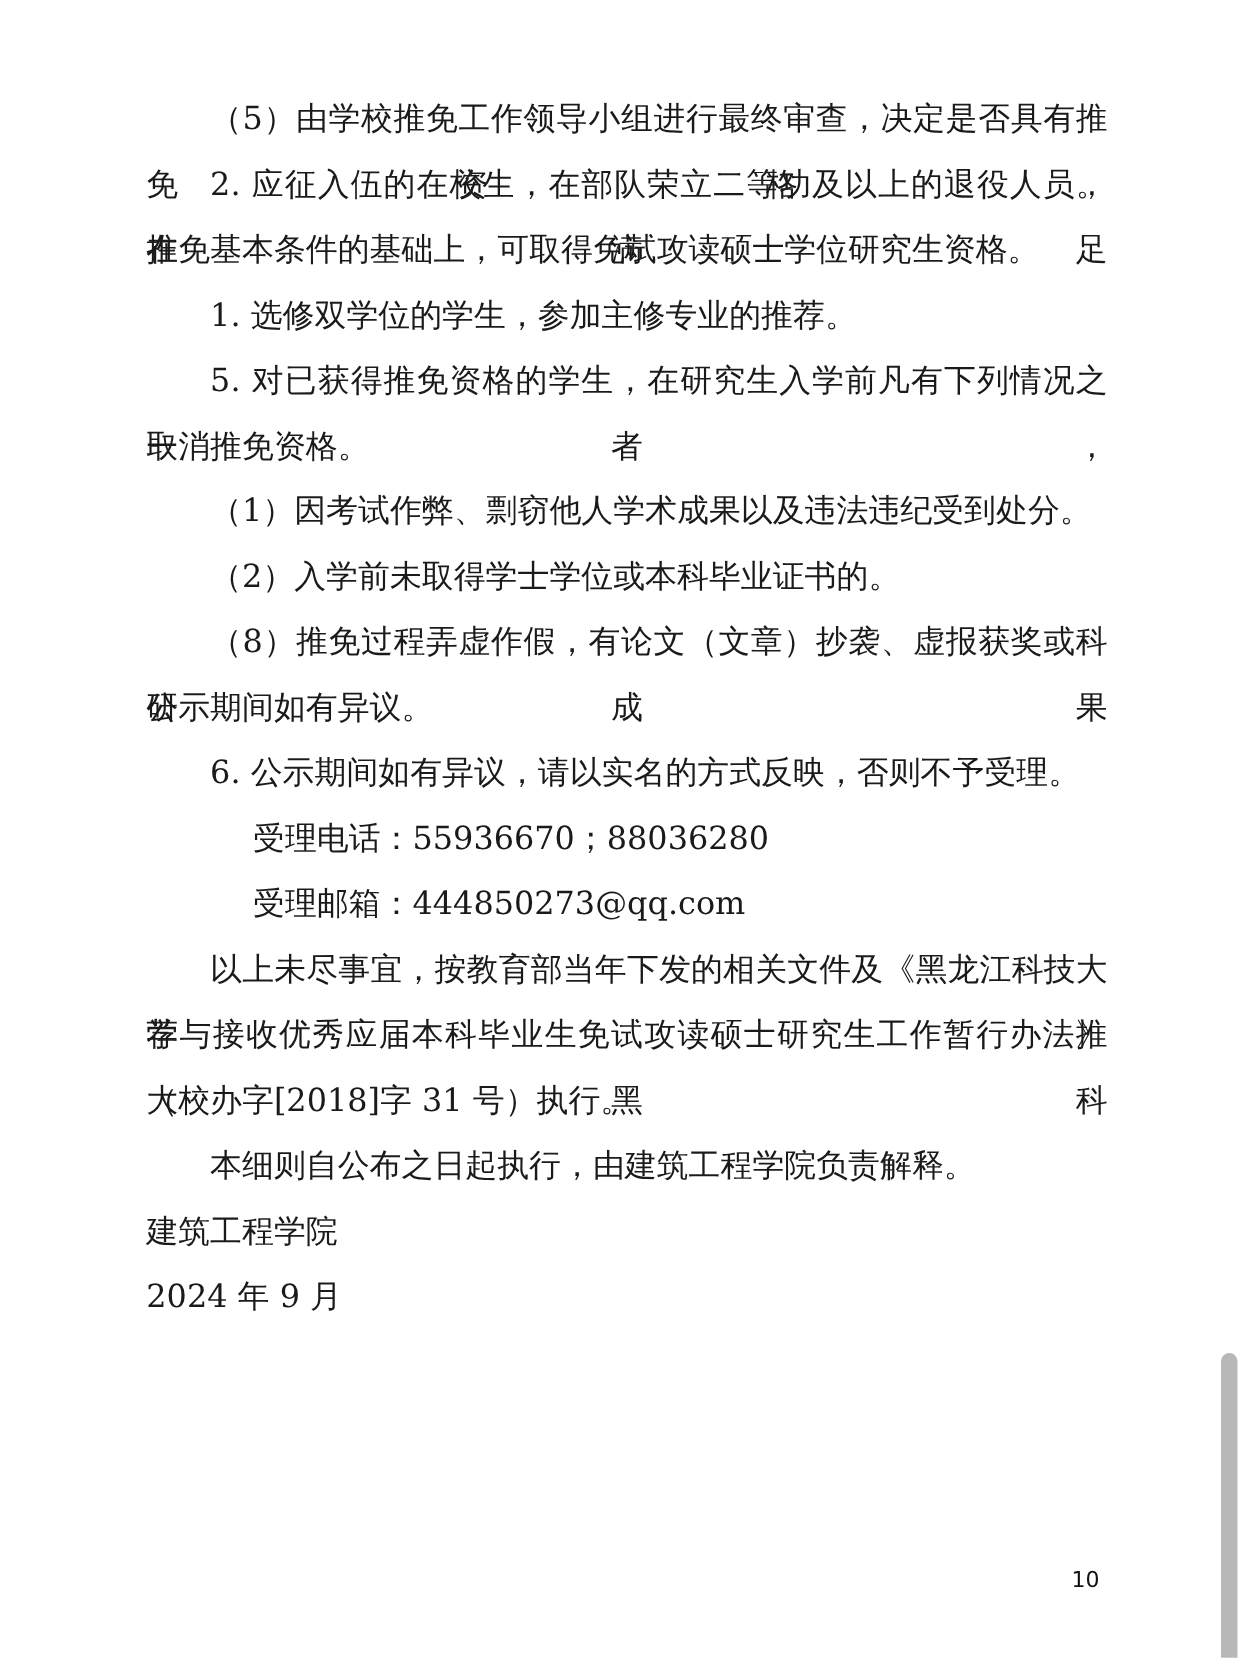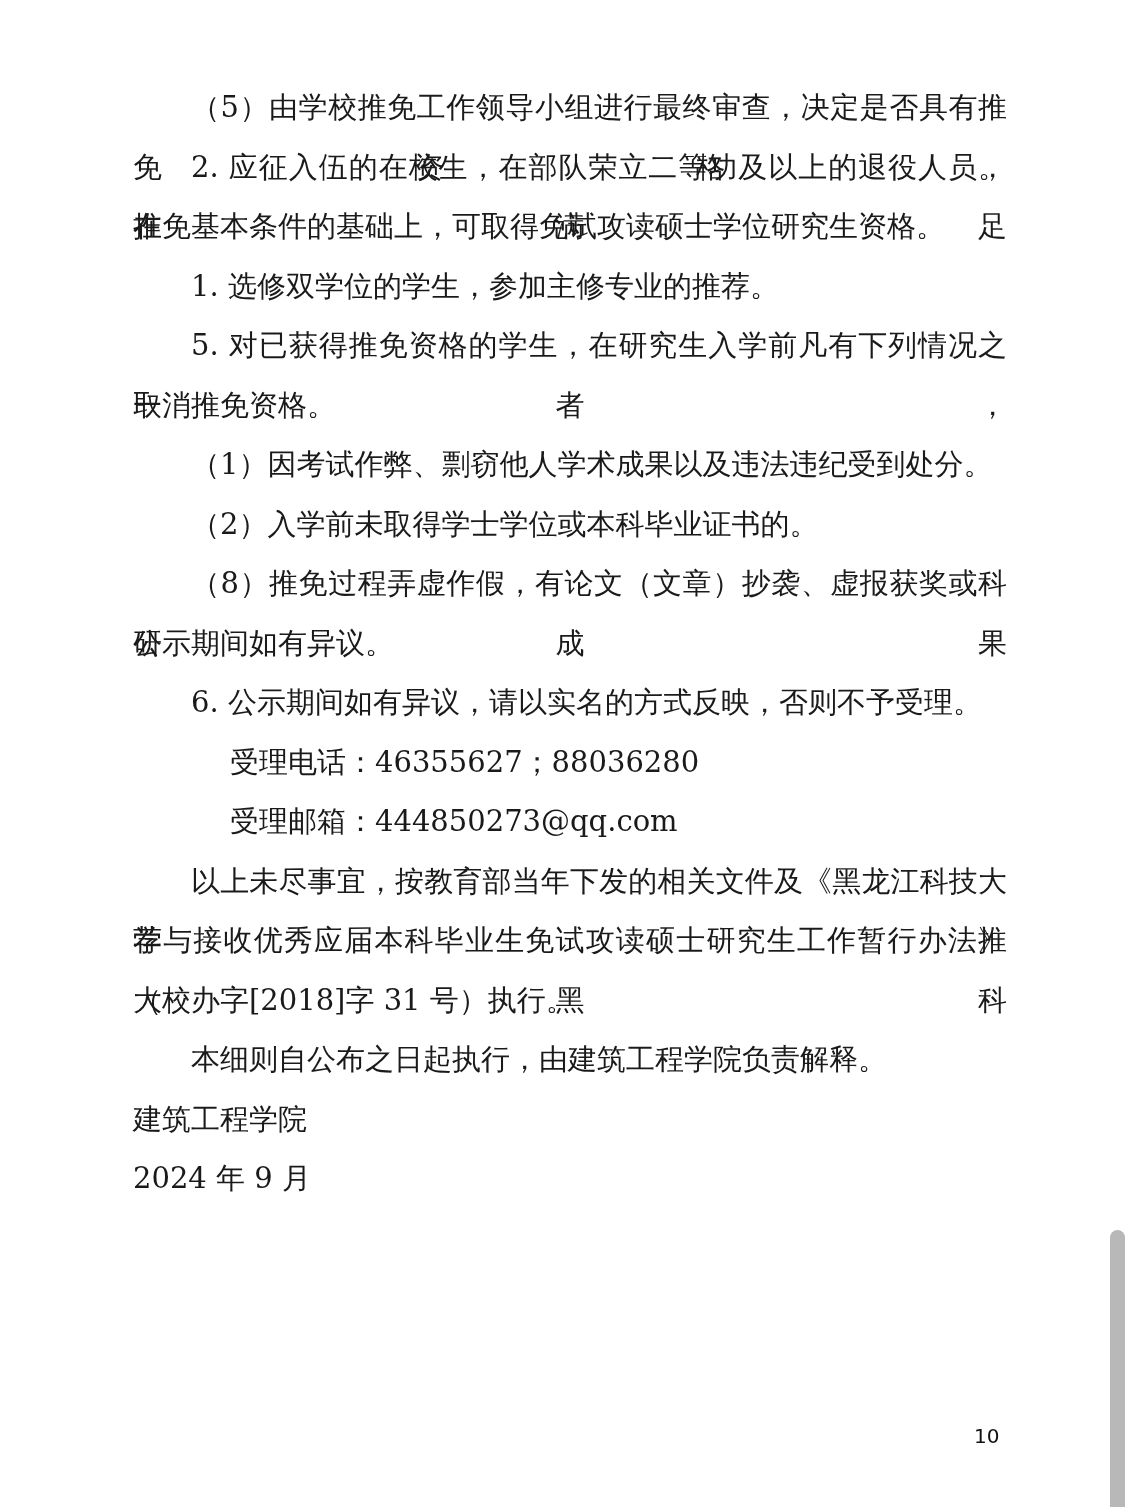--- a/index.html
+++ b/index.html
@@ -82,21 +82,21 @@
     <div class="line ind2 just">2. 应征入伍的在校生，在部队荣立二等功及以上的退役人员，在满足</div>
     <div class="line">推免基本条件的基础上，可取得免试攻读硕士学位研究生资格。</div>
     <div class="line ind2">1. 选修双学位的学生，参加主修专业的推荐。</div>
     <div class="line ind2 just">5. 对已获得推免资格的学生，在研究生入学前凡有下列情况之一者，</div>
     <div class="line">取消推免资格。</div>
     <div class="line ind2">（1）因考试作弊、剽窃他人学术成果以及违法违纪受到处分。</div>
     <div class="line ind2">（2）入学前未取得学士学位或本科毕业证书的。</div>
     <div class="line ind2 just">（8）推免过程弄虚作假，有论文（文章）抄袭、虚报获奖或科研成果</div>
     <div class="line">公示期间如有异议。</div>
     <div class="line ind2">6. 公示期间如有异议，请以实名的方式反映，否则不予受理。</div>
-    <div class="line ind3">受理电话：46355627；88036280</div>
+    <div class="line ind3">受理电话：55936670；88036280</div>
     <div class="line ind3">受理邮箱：444850273@qq.com</div>
     <div class="line ind2 just">以上未尽事宜，按教育部当年下发的相关文件及《黑龙江科技大学推</div>
     <div class="line just">荐与接收优秀应届本科毕业生免试攻读硕士研究生工作暂行办法》（黑科</div>
     <div class="line">大校办字[2018]字 31 号）执行。</div>
     <div class="line ind2">本细则自公布之日起执行，由建筑工程学院负责解释。</div>
     <div class="line sig">建筑工程学院</div>
     <div class="line sig">2024 年 9 月</div>
   </div>
 
   <div class="page-number">10</div>

